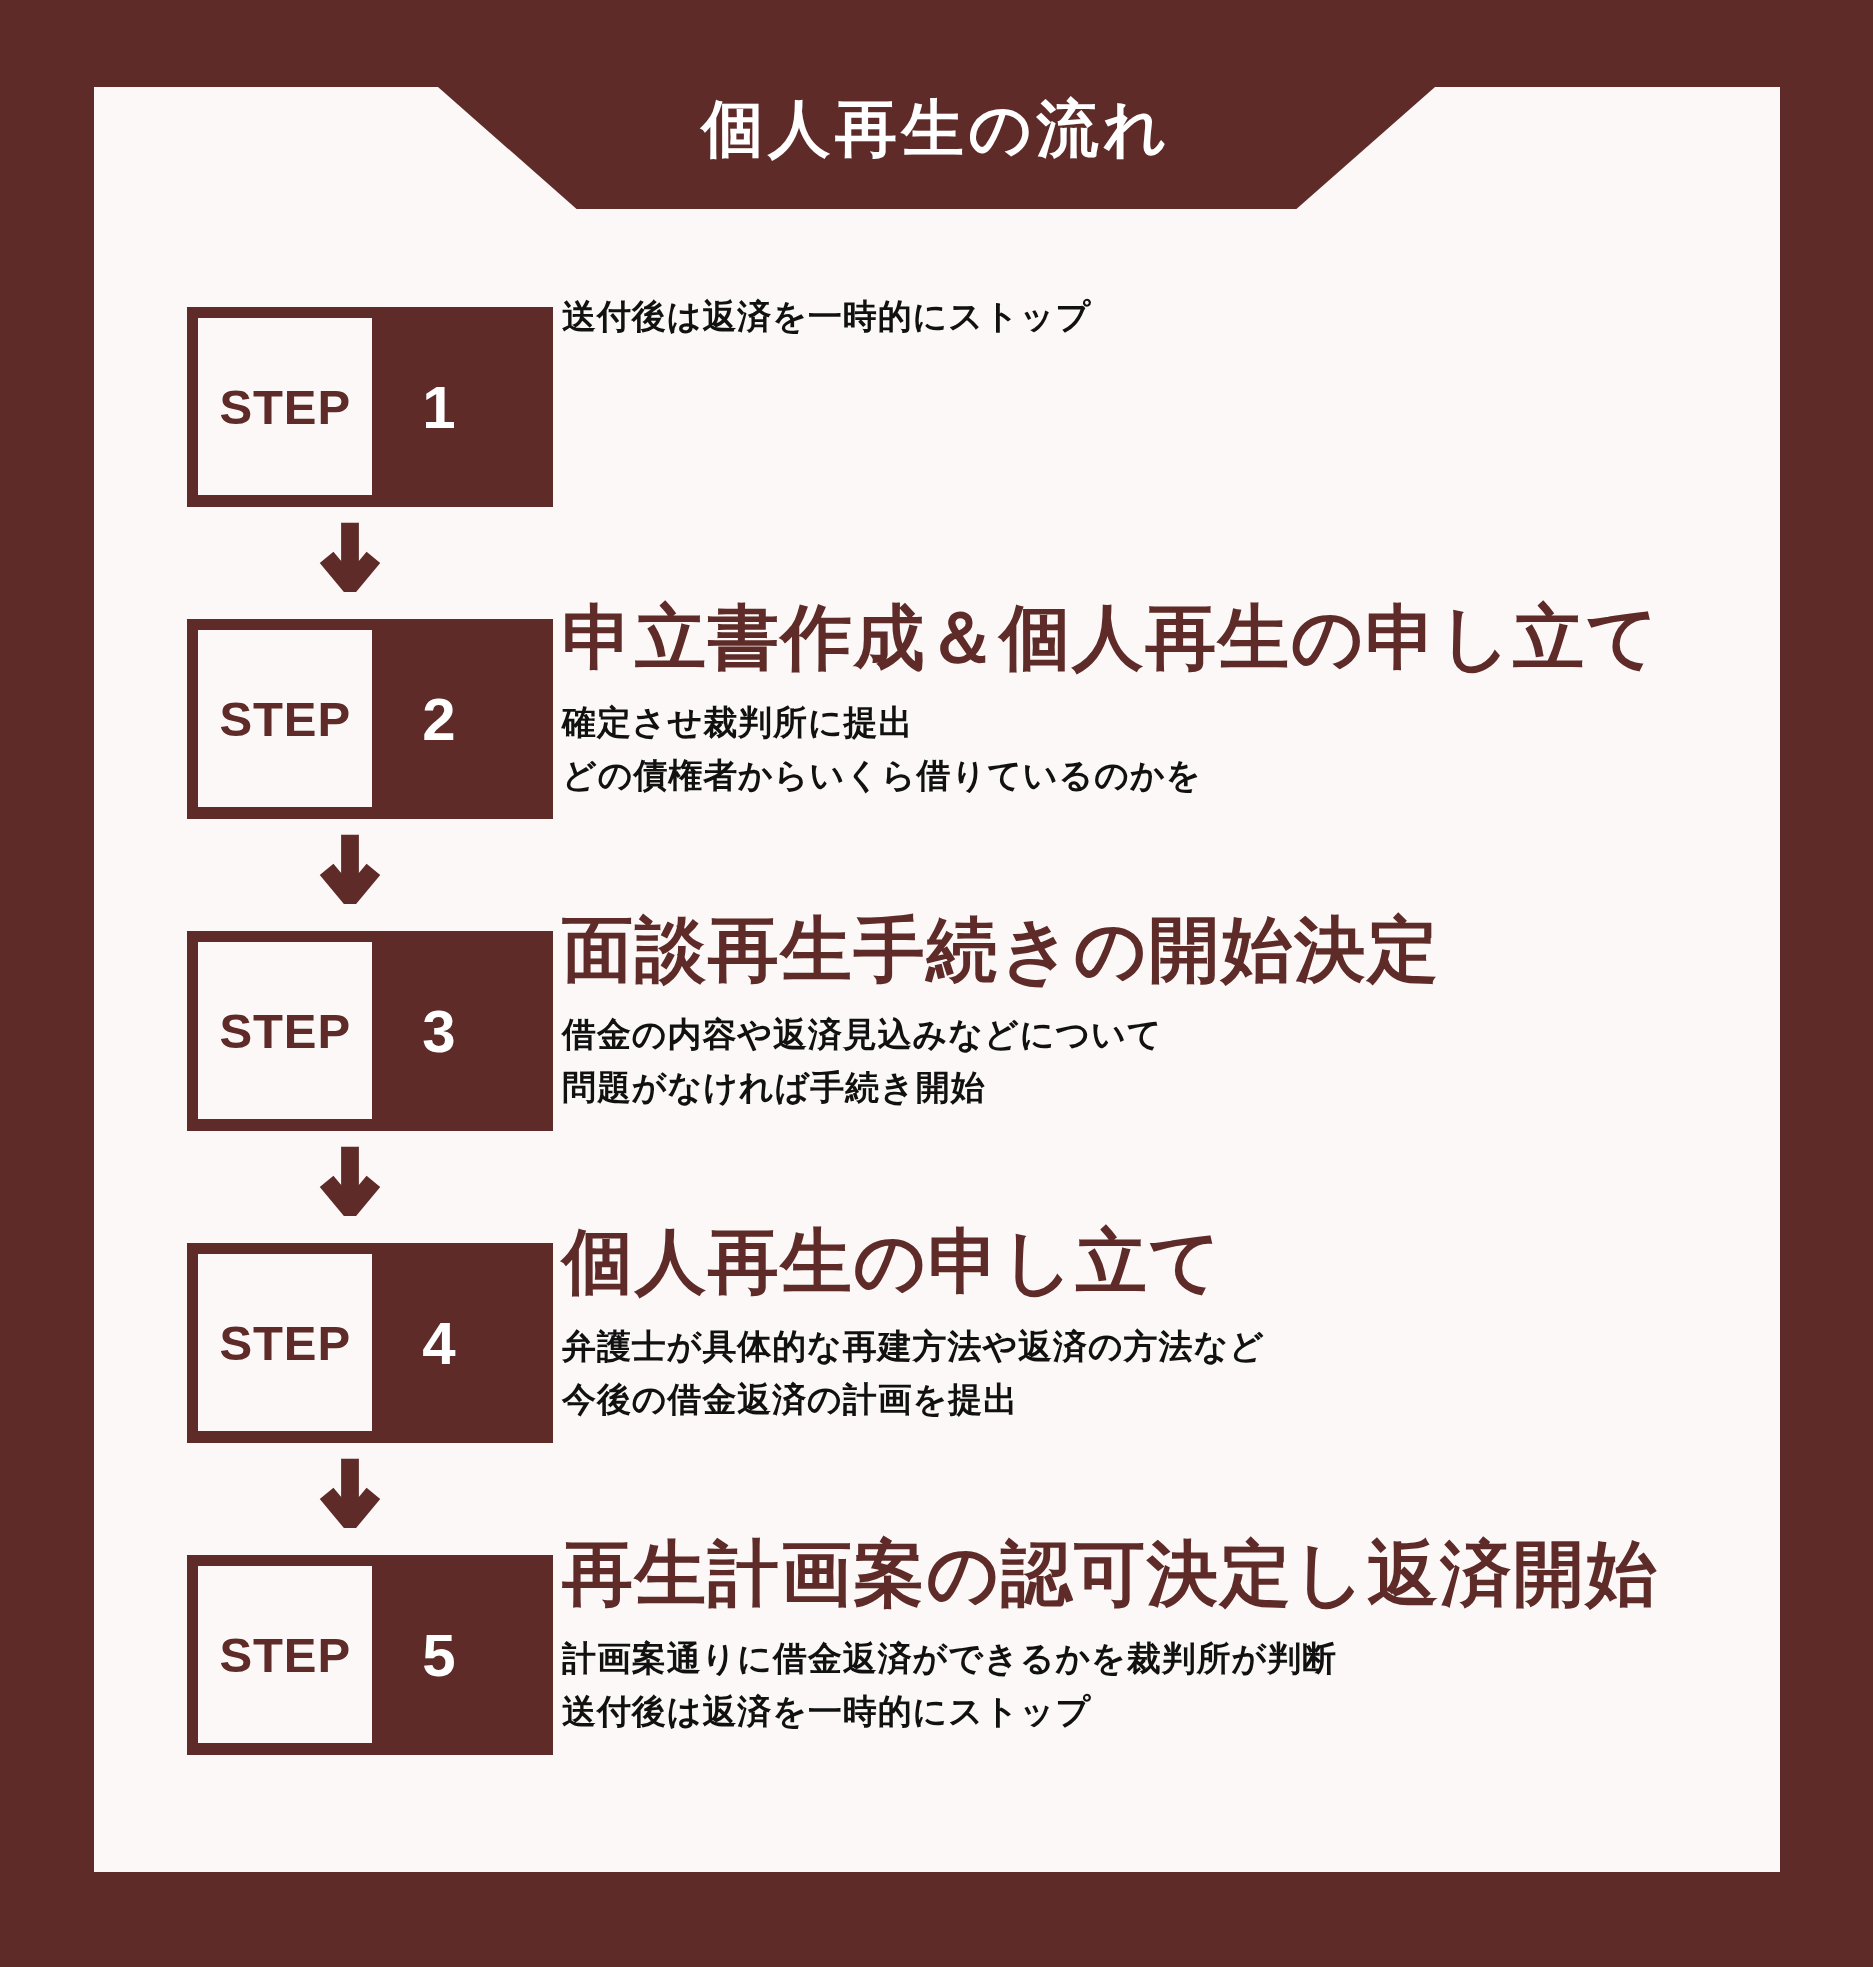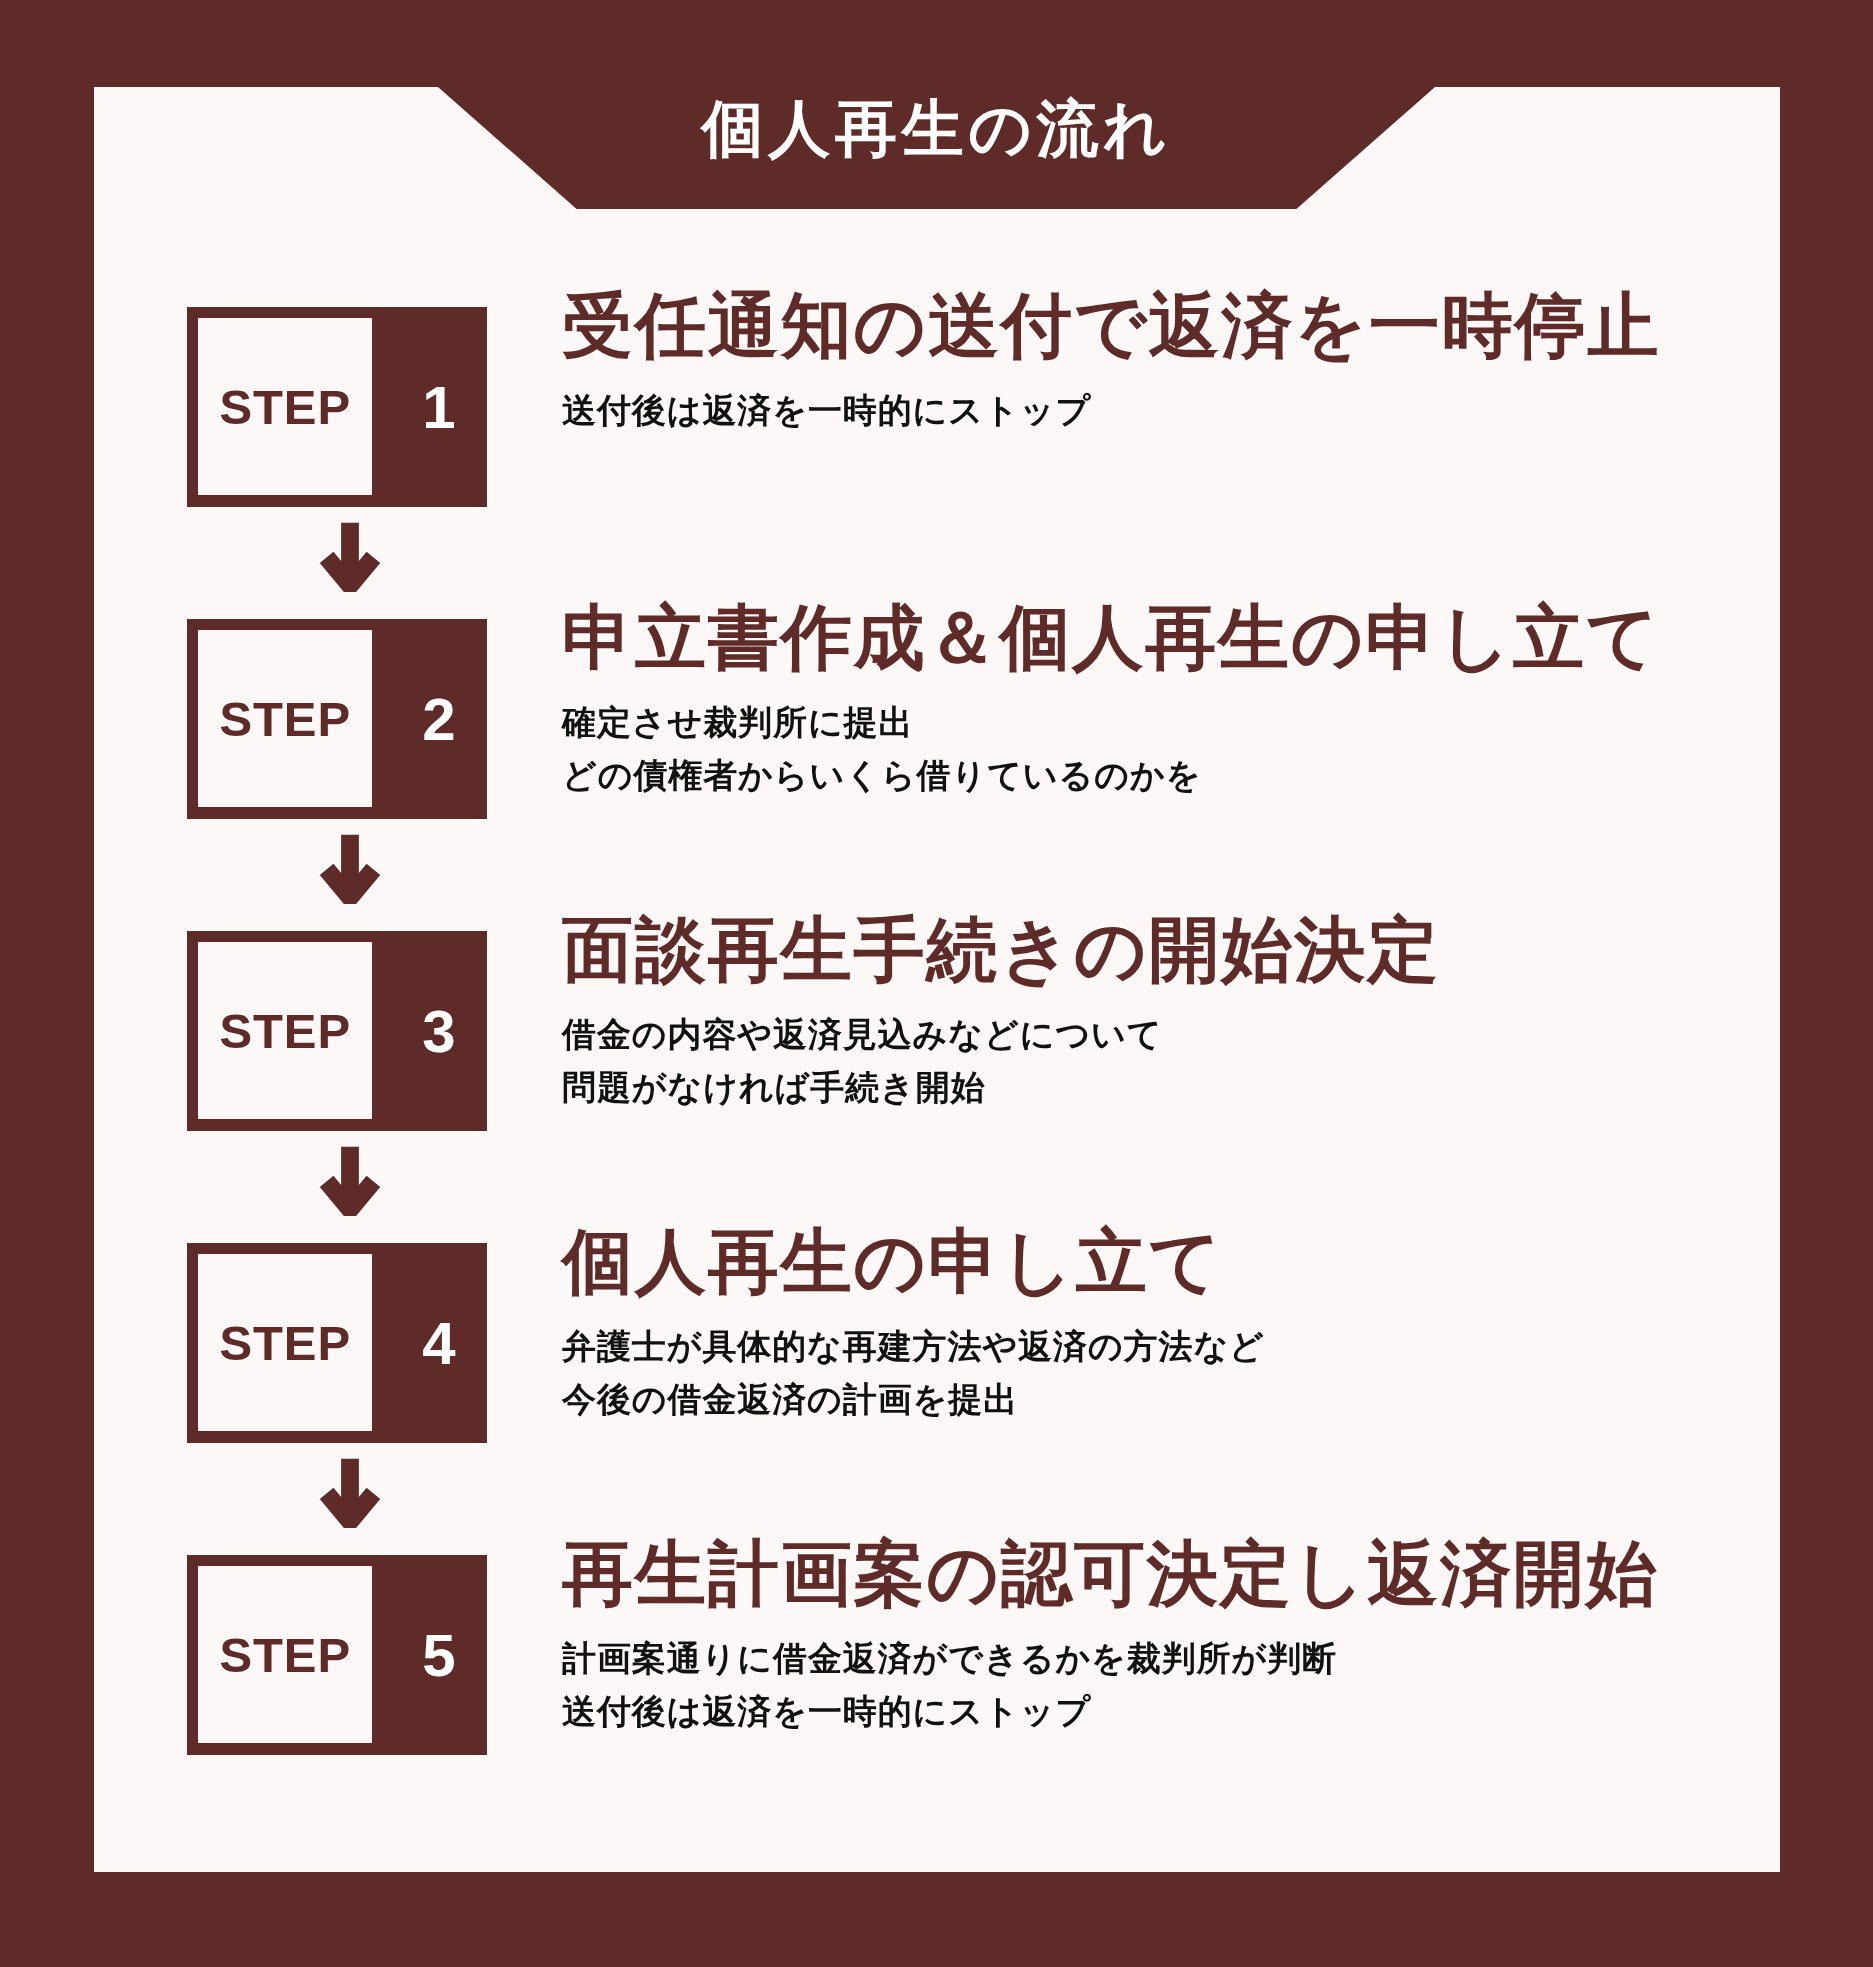--- a/index.html
+++ b/index.html
@@ -24,21 +24,21 @@
     background:var(--accent);
     clip-path:polygon(0 0,100% 0,86.1% 100%,13.9% 100%);
     display:flex;align-items:flex-start;justify-content:center;
   }
   .banner-title{
     color:#FFFFFF;font-size:62px;font-weight:bold;letter-spacing:4.7px;
     padding-bottom:17px;white-space:nowrap;
   }
   .step-row{position:absolute;left:187px;width:0;height:0;}
   .step-box{
-    position:absolute;left:0;top:0;width:300px;height:200px;
+    position:absolute;left:0;top:0;width:366px;height:200px;
     background:var(--accent);
   }
   .step-label-box{
     position:absolute;left:11.2px;top:11.2px;width:174px;height:177px;
     background:var(--panel);
     display:flex;align-items:center;justify-content:center;
   }
   .step-label{
     color:var(--accent);font-size:49px;font-weight:bold;letter-spacing:0.9px;
   }
@@ -72,21 +72,20 @@
     <div class="step-row" style="top: 307px;">
     <div class="step-box">
       <div class="step-label-box">
         <span class="step-label">STEP</span>
       </div>
       <div class="step-number-box">
         <span class="step-number">1</span>
       </div>
     </div>
     <div class="step-text">
-      <div class="step-title">受任通知の送付で返済を一時停止</div>
       <div class="step-desc">
           <div>送付後は返済を一時的にストップ</div>
         </div>
     </div>
   </div>
     <div class="arrow" style="top: 519px;">
     <svg width="64" height="73" viewBox="0 0 68 78">
       <path d="M34 4 L34 62" stroke="#5E2B28" stroke-width="19" fill="none"></path>
       <path d="M9 41 L34 71 L59 41" stroke="#5E2B28" stroke-width="19" fill="none" stroke-linejoin="miter"></path>
     </svg>

